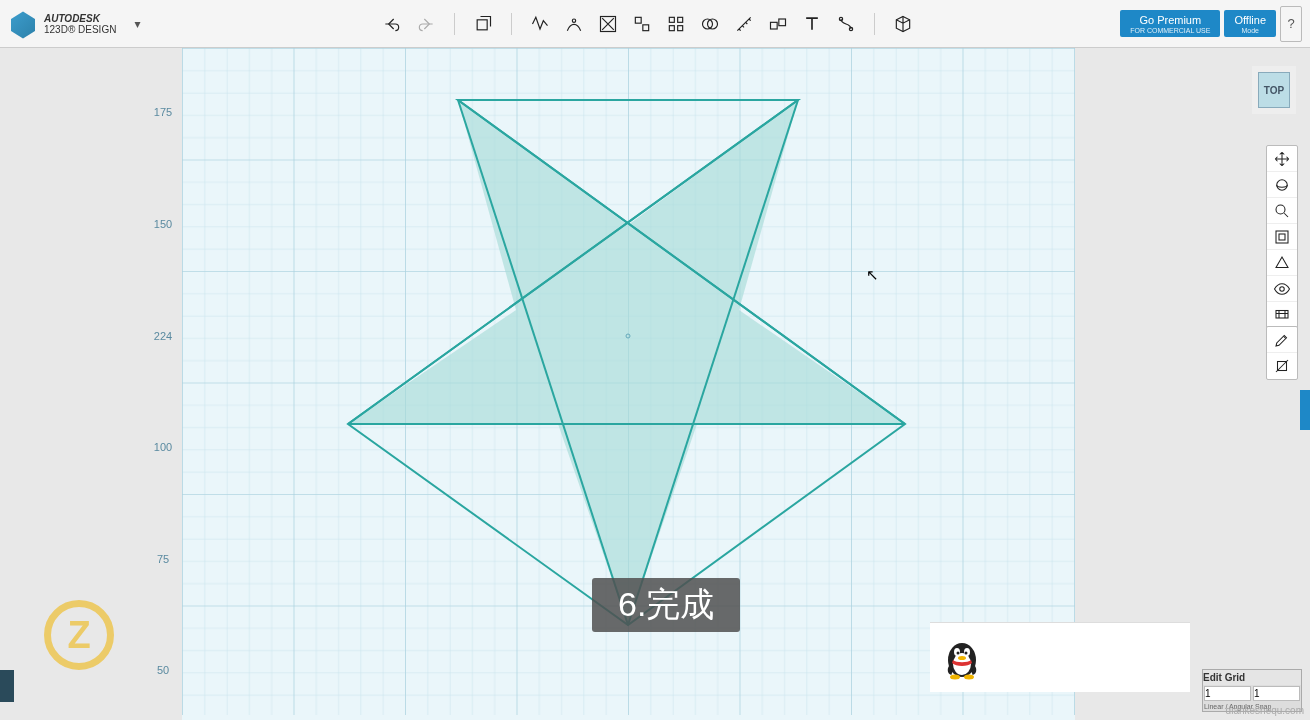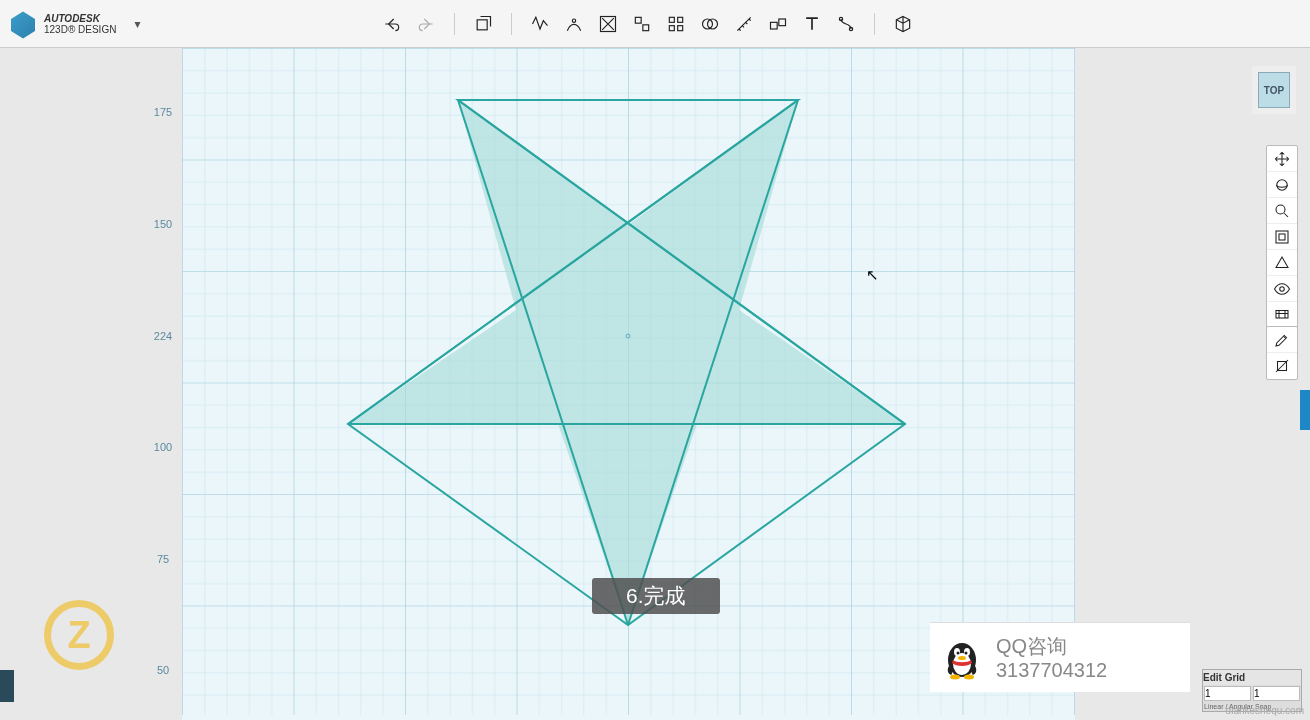--- a/index.html
+++ b/index.html
@@ -31,21 +31,21 @@
   
   .side-tools { position: absolute; top: 145px; right: 12px; width: 32px; background: #fff; border: 1px solid #bbb; border-radius: 2px; display: flex; flex-direction: column; }
   .side-btn { height: 26px; display: flex; align-items: center; justify-content: center; cursor: pointer; border-bottom: 1px solid #eee; }
   .side-btn:last-child { border-bottom: none; }
   .side-btn svg { width: 18px; height: 18px; fill: none; stroke: #222; stroke-width: 1.4; }
   
   .side-tools2 { top: 326px; }
   
   .edge-tab { position: absolute; right: 0; top: 390px; width: 10px; height: 40px; background: #1e88c7; cursor: pointer; }
   
-  .caption { position: absolute; top: 578px; left: 592px; background: rgba(80,80,80,.85); color: #fff; font-size: 21px; padding: 4px 34px; border-radius: 3px; }
+  .caption { position: absolute; top: 578px; left: 592px; background: rgba(80,80,80,.85); color: #fff; font-size: 34px; padding: 4px 26px; border-radius: 3px; }
   
   .watermark1 { position: absolute; top: 600px; left: 44px; display: flex; align-items: center; gap: 14px; opacity: .55; }
   .wm-circle { width: 70px; height: 70px; border: 7px solid #f0b400; border-radius: 50%; display: flex; align-items: center; justify-content: center; font-size: 38px; font-weight: bold; color: #f0b400; }
   .wm-text { font-size: 36px; color: #888; letter-spacing: 2px; }
   
   .qq-panel { position: absolute; top: 622px; left: 930px; width: 260px; height: 70px; background: #fff; border-top: 1px solid #ddd; display: flex; align-items: center; gap: 14px; padding-left: 12px; }
   .qq-icon { width: 40px; height: 44px; }
   .qq-text { color: #888; font-size: 20px; line-height: 1.2; }
   
   .edit-grid { position: absolute; bottom: 8px; right: 8px; width: 100px; background: #ddd; border: 1px solid #aaa; font-size: 10px; text-align: left; }
@@ -157,20 +157,31 @@
       </div>
     <div class="tb-sep"></div>
     <div class="tb-btn">
         <svg viewBox="0 0 24 24">
           <path d="M12 3l8 4v10l-8 4-8-4V7z"></path>
           <path d="M12 3v18M4 7l8 4 8-4"></path>
         </svg>
       </div>
   </div>
 
+  <div class="right-buttons">
+    <div class="prem-btn">
+      <span>Go Premium</span>
+      <small>FOR COMMERCIAL USE</small>
+    </div>
+    <div class="prem-btn">
+      <span>Offline</span>
+      <small>Mode</small>
+    </div>
+    <div class="help-btn">?</div>
+  </div>
 </div>
 
 <div class="canvas-area">
   <div class="grid-wrap">
     <svg width="893" height="672">
       <defs>
         <pattern id="smgrid" width="22.3" height="22.3" patternUnits="userSpaceOnUse">
           <path d="M22.3 0H0v22.3" fill="none" stroke="#c5e2ec" stroke-width="1"></path>
         </pattern>
         <pattern id="lggrid" width="111.5" height="111.5" patternUnits="userSpaceOnUse">
@@ -281,24 +292,20 @@
     <ellipse cx="15" cy="16" rx="3" ry="4" fill="#fff"></ellipse>
       <ellipse cx="25" cy="16" rx="3" ry="4" fill="#fff"></ellipse>
     <circle cx="16" cy="17" r="1.5" fill="#222"></circle>
       <circle cx="24" cy="17" r="1.5" fill="#222"></circle>
     <ellipse cx="20" cy="22" rx="4" ry="2" fill="#f0b400"></ellipse>
     <path d="M10 30c-3 2-3 6 0 7M30 30c3 2 3 6 0 7" stroke="#222" stroke-width="4"></path>
     <ellipse cx="13" cy="41" rx="5" ry="2.5" fill="#f0b400"></ellipse>
       <ellipse cx="27" cy="41" rx="5" ry="2.5" fill="#f0b400"></ellipse>
     <path d="M11 24c3 3 15 3 18 0l1 3c-4 4-16 4-20 0z" fill="#d33"></path>
   </svg>
-  <div class="qq-text">
-    <div>QQ咨询</div>
-    <div>3137704312</div>
-  </div>
 </div>
 
 <div class="edit-grid">
   <div class="eg-head">Edit Grid</div>
   <div class="eg-row">
     <div class="eg-cell">1</div>
     <div class="eg-cell">1</div>
   </div>
   <div class="eg-foot">Linear / Angular Snap</div>
 </div>

